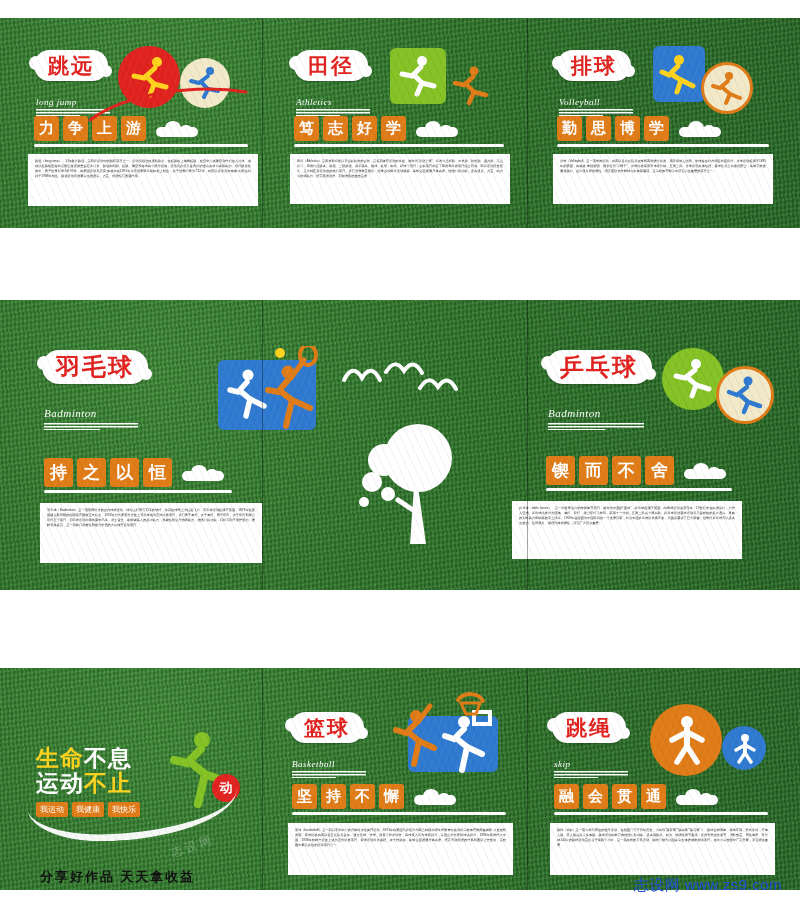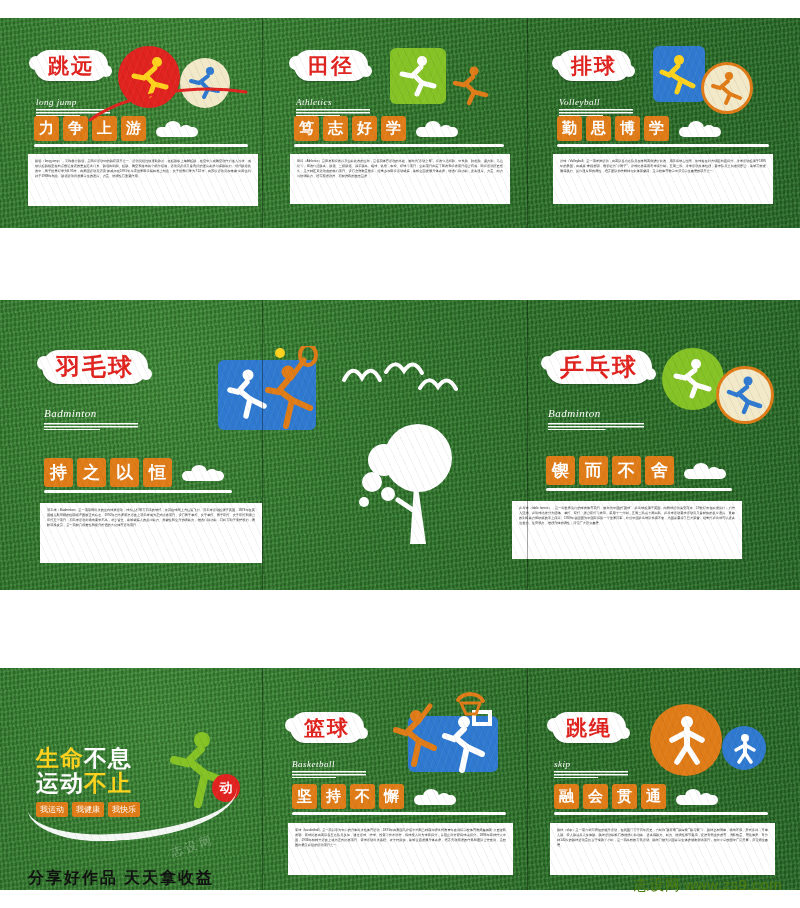--- a/index.html
+++ b/index.html
@@ -153,31 +153,31 @@
     letter-spacing: 3px;
     transform: rotate(-18deg);
     user-select: none;
     pointer-events: none;
     font-family: "Liberation Sans", sans-serif;
   }
 
   
   .footer-line {
     position: absolute;
-    left: 28px; top: 868px;
+    left: 40px; top: 868px;
     color: #111;
-    font-size: 16px;
+    font-size: 13px;
     font-weight: bold;
     letter-spacing: 2px;
     font-family: "Liberation Serif", serif;
   }
   .site {
     position: absolute;
     right: 18px; top: 876px;
-    color: #4d7c0f;
+    color: #1d4ed8;
     font-size: 15px;
     letter-spacing: 0.5px;
   }
 
   
   .hero { position: absolute; }
   .hero .l1, .hero .l2 {
     font-size: 23px;
     font-weight: bold;
     letter-spacing: 1px;

